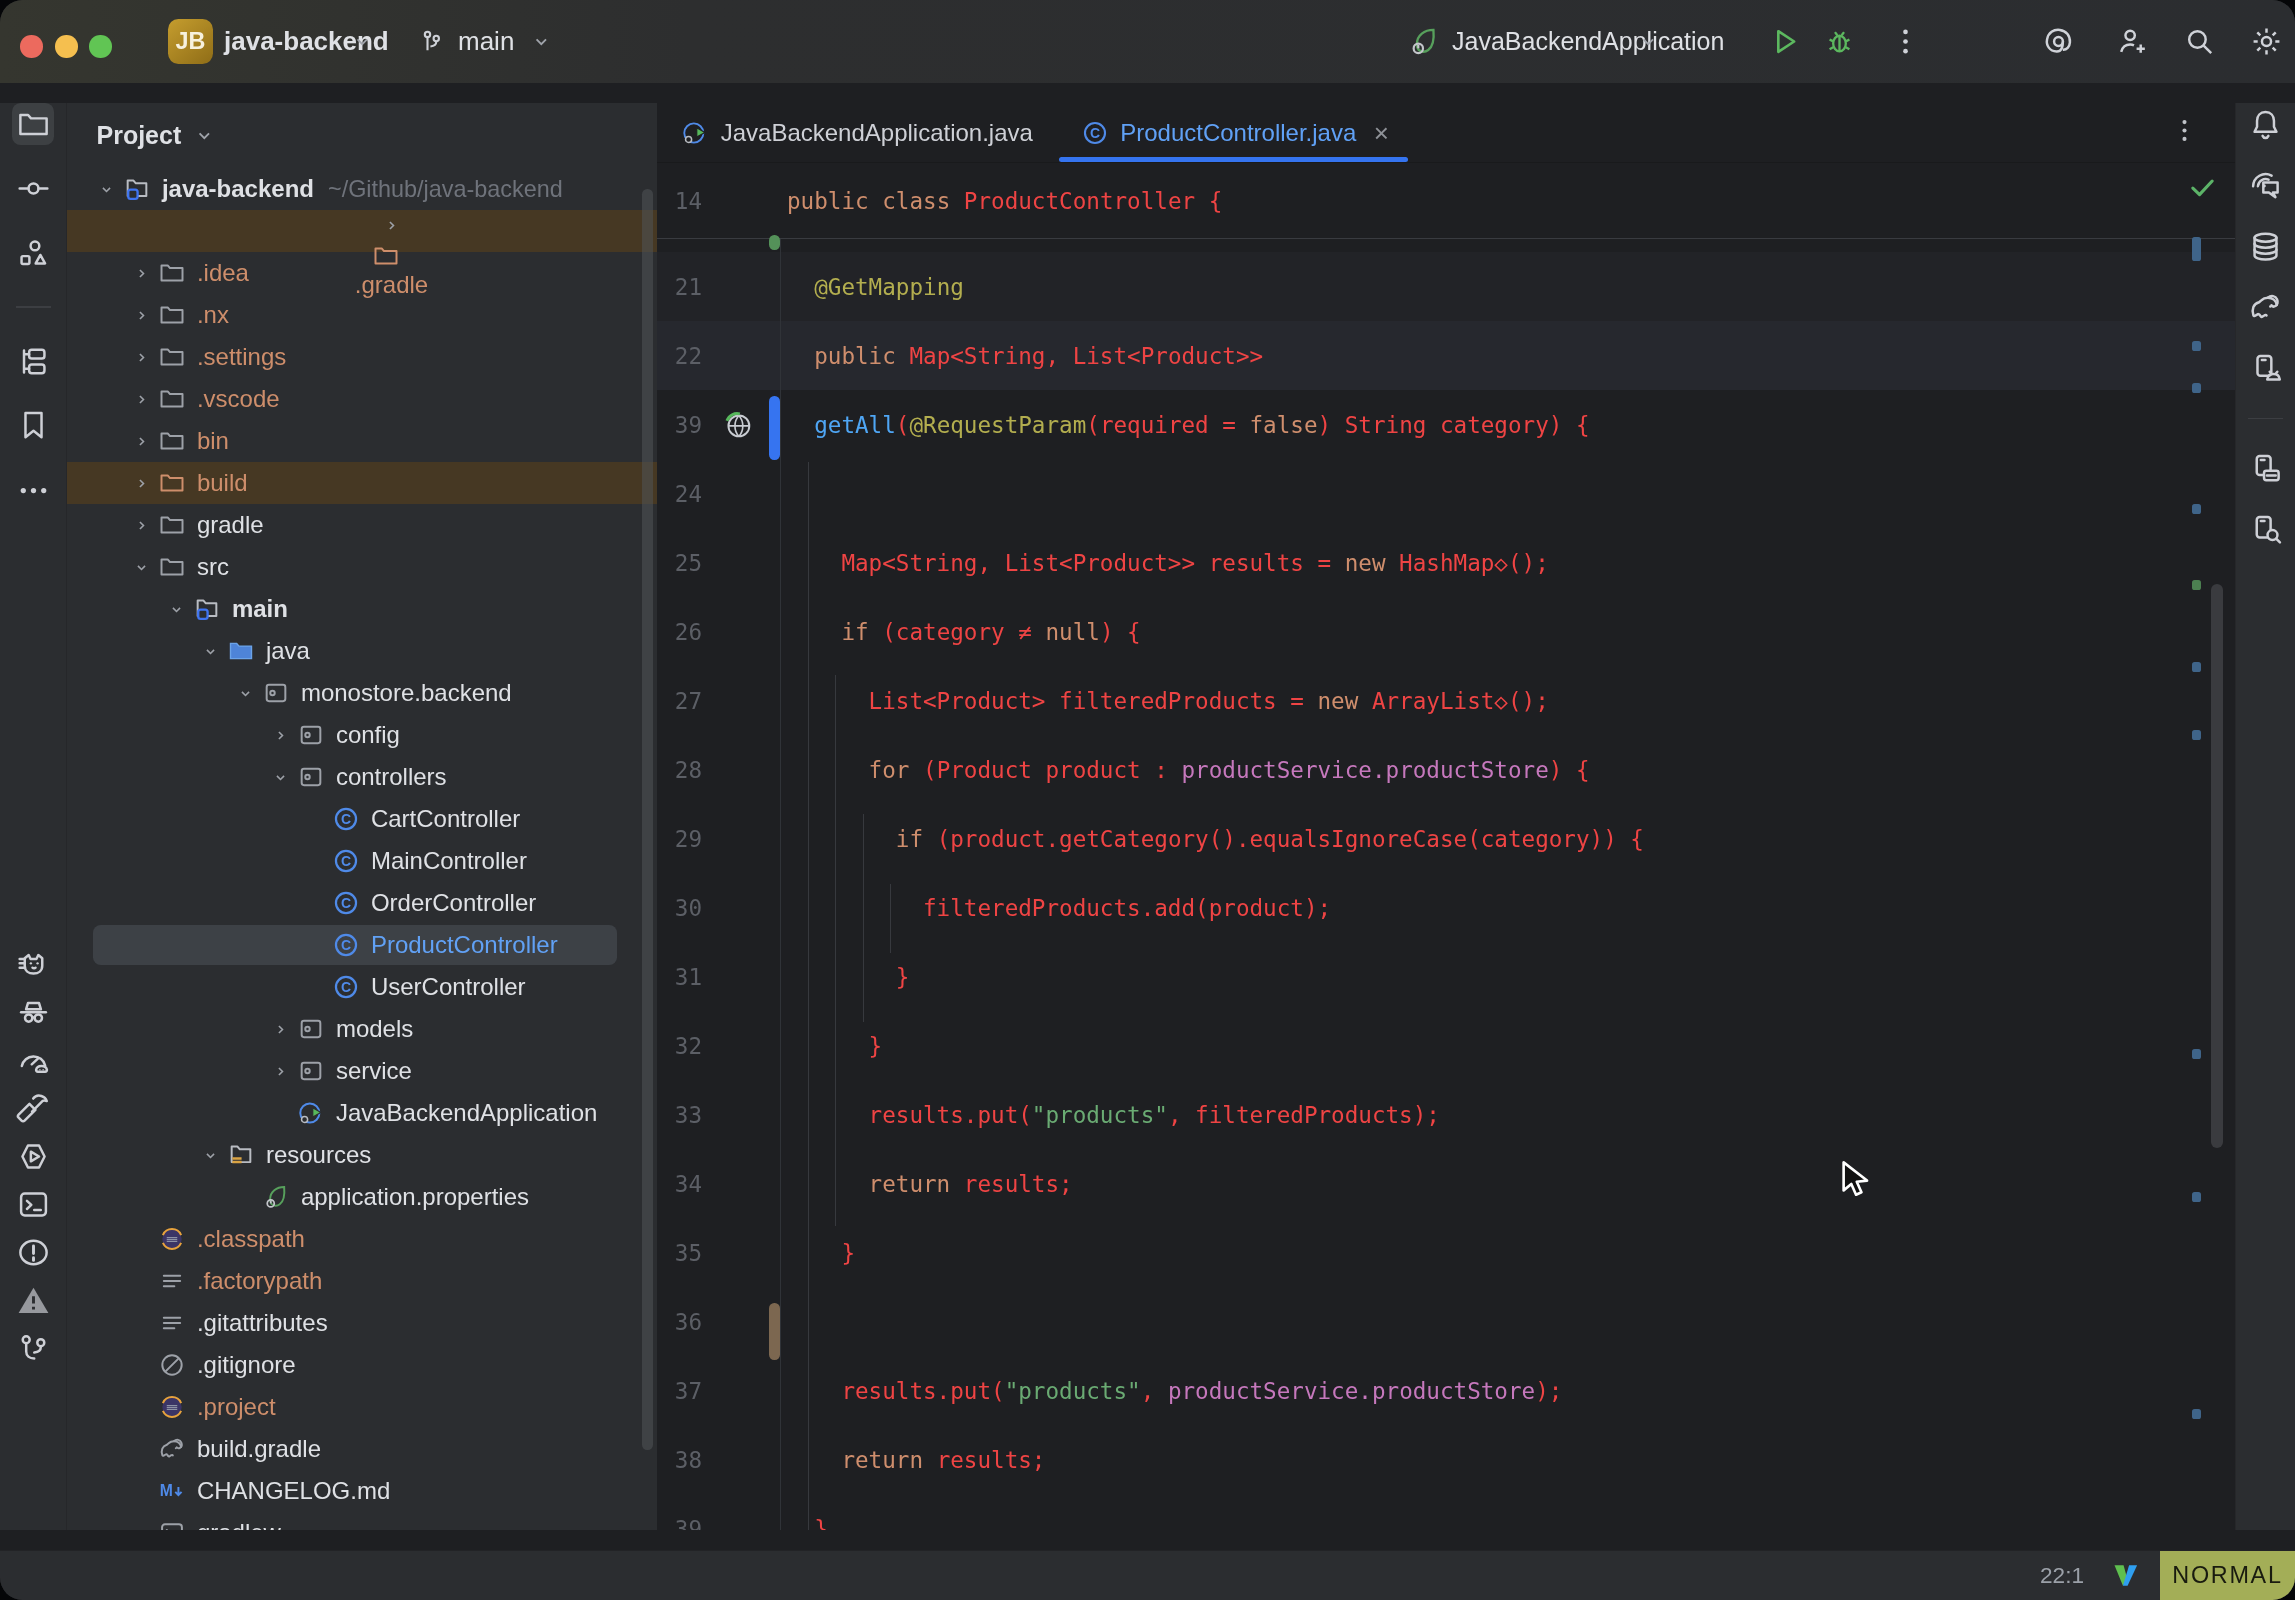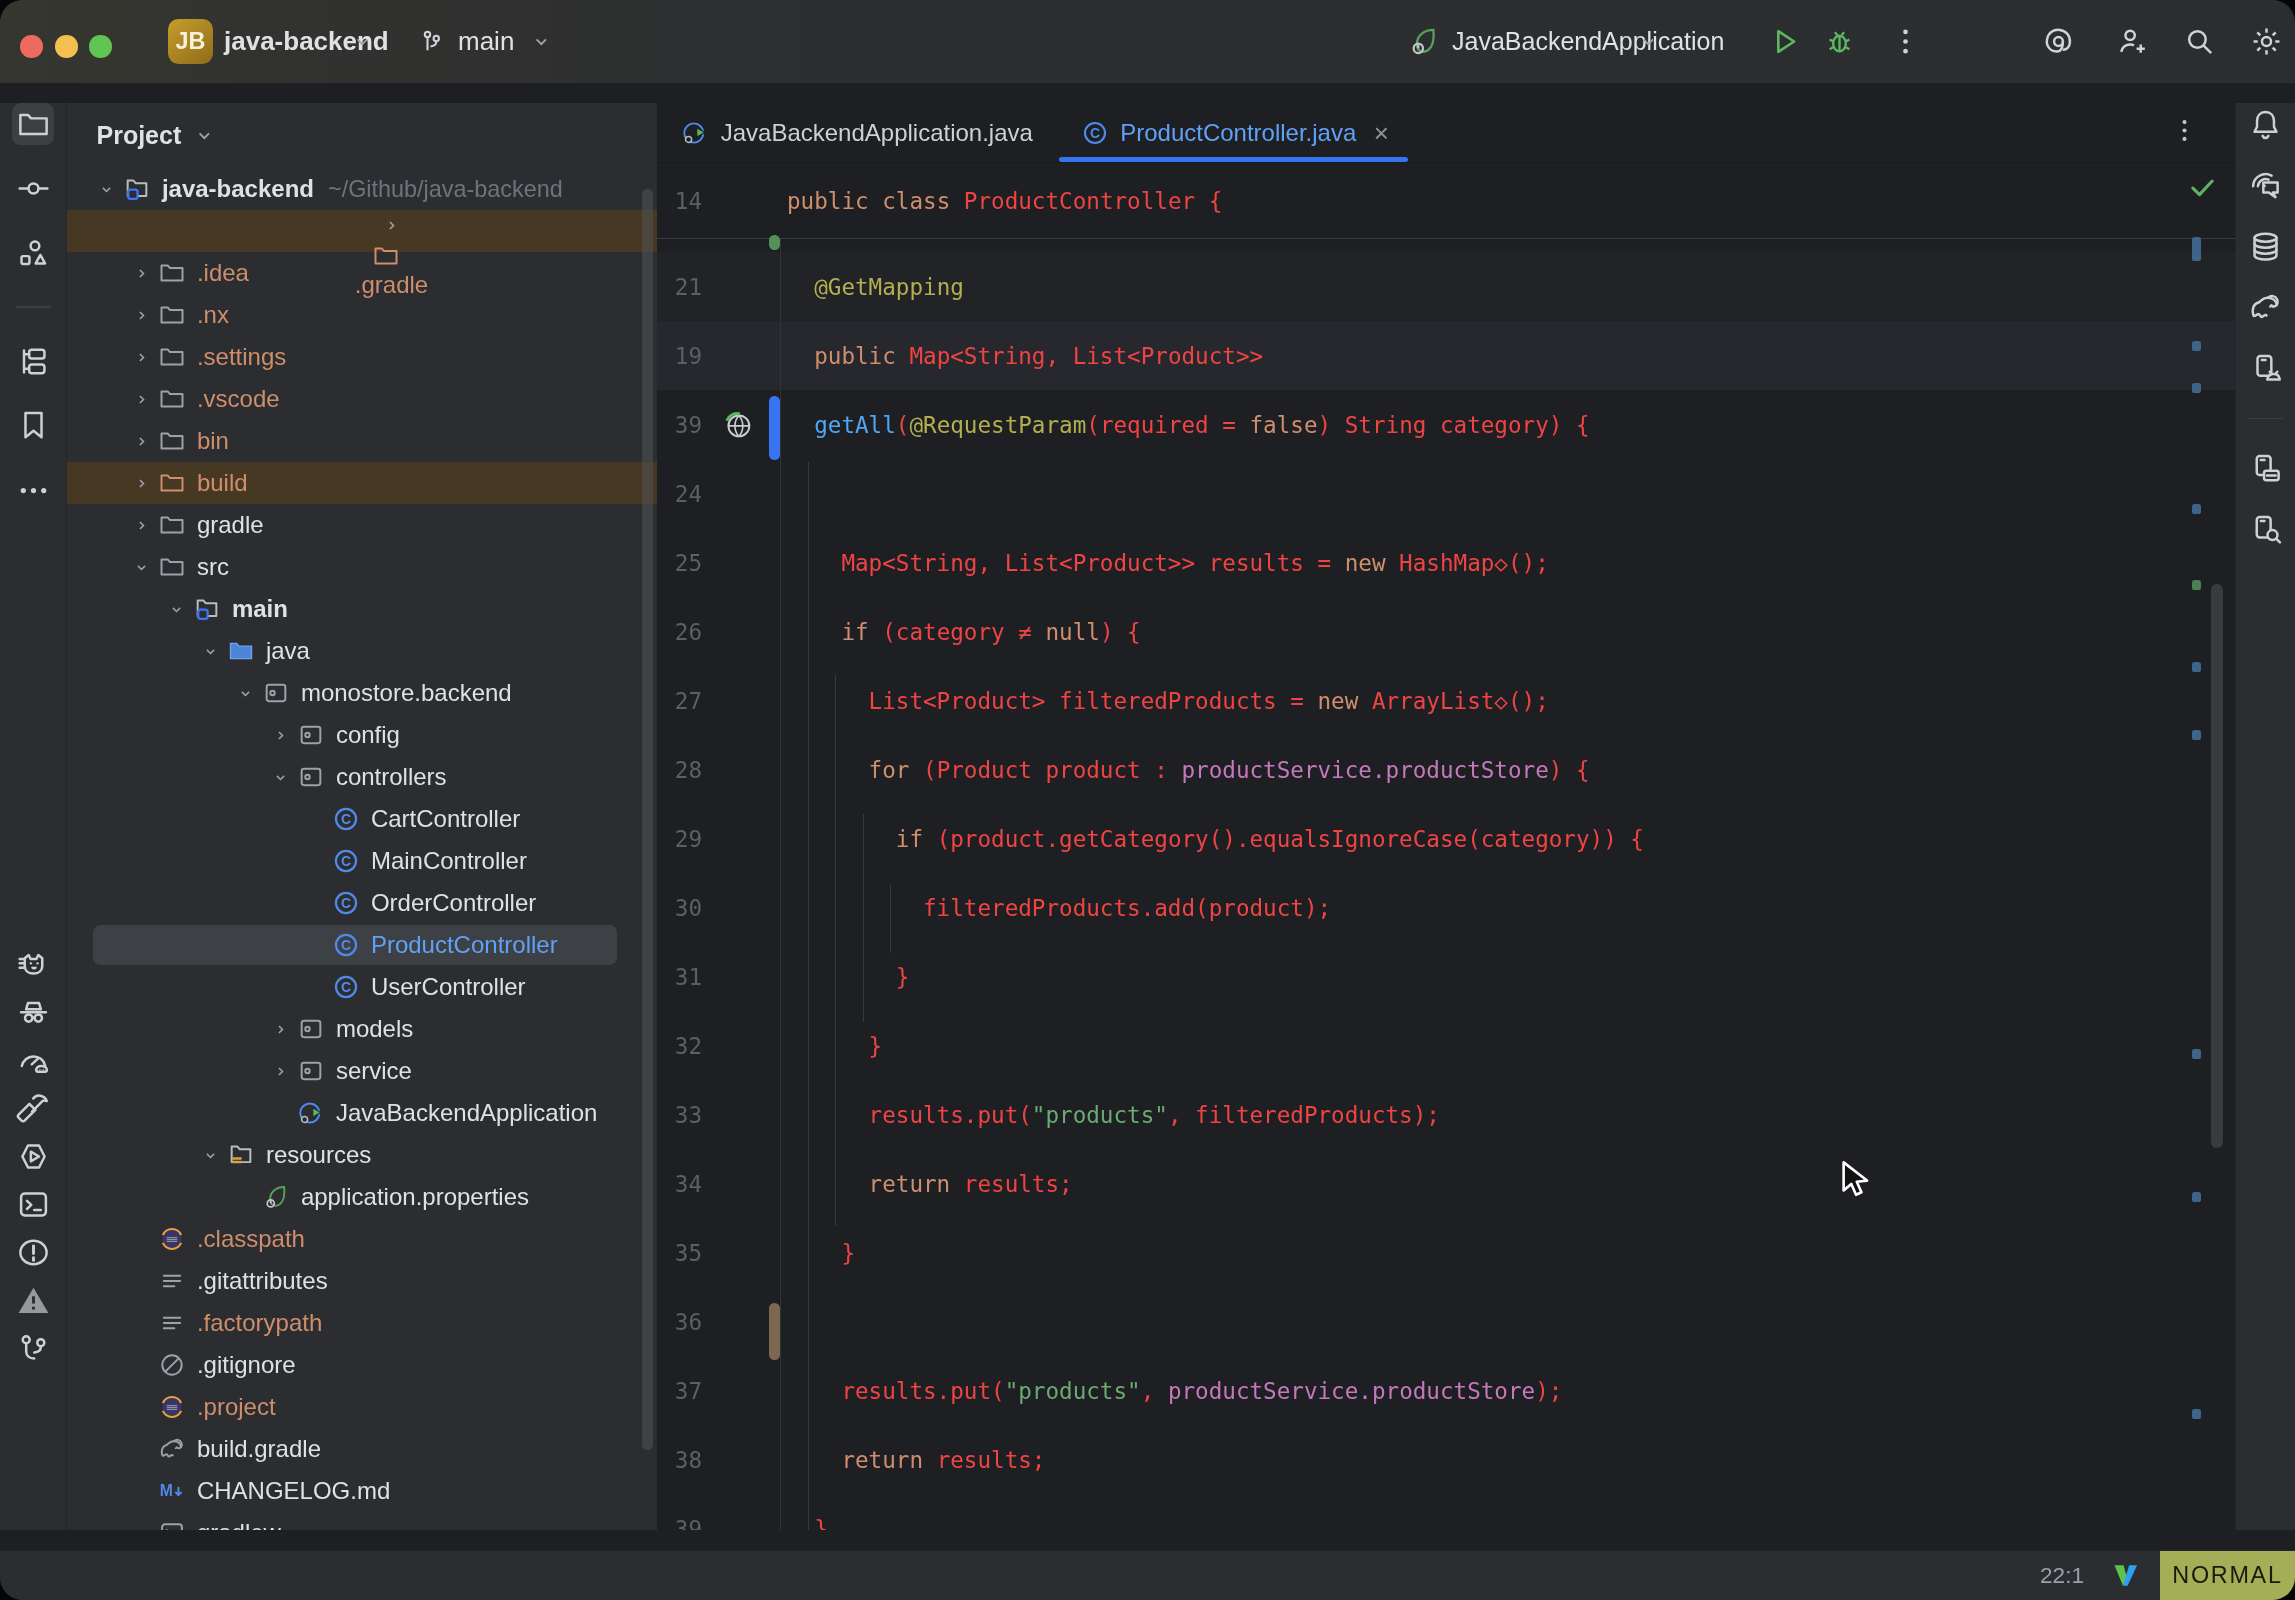--- a/index.html
+++ b/index.html
@@ -623,30 +623,30 @@
             </span>
             <span class="tlabel c-orange">.classpath</span>
           </div>
           <div class="tree-row" style="padding-left: 59px;">
             <span class="chev"></span>
             <span class="ticon">
               <svg viewBox="0 0 24 24" fill="none" stroke="currentColor" stroke-width="1.7" stroke-linecap="round" stroke-linejoin="round">
                 <path d="M5 7.5h14M5 12h14M5 16.5h9"></path>
               </svg>
             </span>
+            <span class="tlabel c-orange">.factorypath</span>
+          </div>
+          <div class="tree-row" style="padding-left: 59px;">
+            <span class="chev"></span>
+            <span class="ticon">
+              <svg viewBox="0 0 24 24" fill="none" stroke="currentColor" stroke-width="1.7" stroke-linecap="round" stroke-linejoin="round">
+                <path d="M5 7.5h14M5 12h14M5 16.5h9"></path>
+              </svg>
+            </span>
             <span class="tlabel">.gitattributes</span>
-          </div>
-          <div class="tree-row" style="padding-left: 59px;">
-            <span class="chev"></span>
-            <span class="ticon">
-              <svg viewBox="0 0 24 24" fill="none" stroke="currentColor" stroke-width="1.7" stroke-linecap="round" stroke-linejoin="round">
-                <path d="M5 7.5h14M5 12h14M5 16.5h9"></path>
-              </svg>
-            </span>
-            <span class="tlabel c-orange">.factorypath</span>
           </div>
           <div class="tree-row" style="padding-left: 59px;">
             <span class="chev"></span>
             <span class="ticon">
               <svg viewBox="0 0 24 24" fill="none" stroke="currentColor" stroke-width="1.7" stroke-linecap="round" stroke-linejoin="round">
                 <circle cx="12" cy="12" r="8.3"></circle>
                 <path d="M6.5 17.5l11-11"></path>
               </svg>
             </span>
             <span class="tlabel">.gitignore</span>
@@ -742,21 +742,21 @@
           <span class="gslot"></span>
           <pre class="cl" style="padding-left: 0ch;"><span class="seg-kw">public</span><span class="seg-plain"> </span><span class="seg-kw">class</span><span class="seg-plain"> ProductController {</span></pre>
         </div>
       <div class="code-rows" id="code-rows">
           <div class="crow bg-dim">
             <span class="num">21</span>
             <span class="gslot"></span>
             <pre class="cl" style="padding-left: 2ch;"><span class="seg-ann">@GetMapping</span></pre>
           </div>
           <div class="crow bg-hl">
-            <span class="num">19</span>
+            <span class="num">22</span>
             <span class="gslot"></span>
             <pre class="cl" style="padding-left: 2ch;"><span class="seg-kw">public</span><span class="seg-plain"> Map&lt;String, List&lt;Product&gt;&gt;</span></pre>
           </div>
           <div class="crow">
             <span class="num">39</span>
             <span class="gslot">
               <svg viewBox="0 0 24 24" fill="none">
                 <circle cx="13" cy="13" r="7.6" stroke="#c9ccd2" stroke-width="1.4"></circle>
                 <path d="M5.4 13h15.2M13 5.4a11.5 11.5 0 0 1 0 15.2M13 5.4a11.5 11.5 0 0 0 0 15.2" stroke="#c9ccd2" stroke-width="1.2"></path>
                 <path d="M4.3 9.3C5.8 5.3 10 3.2 13.7 4.3" stroke="#57b85c" stroke-width="2.2"></path>

